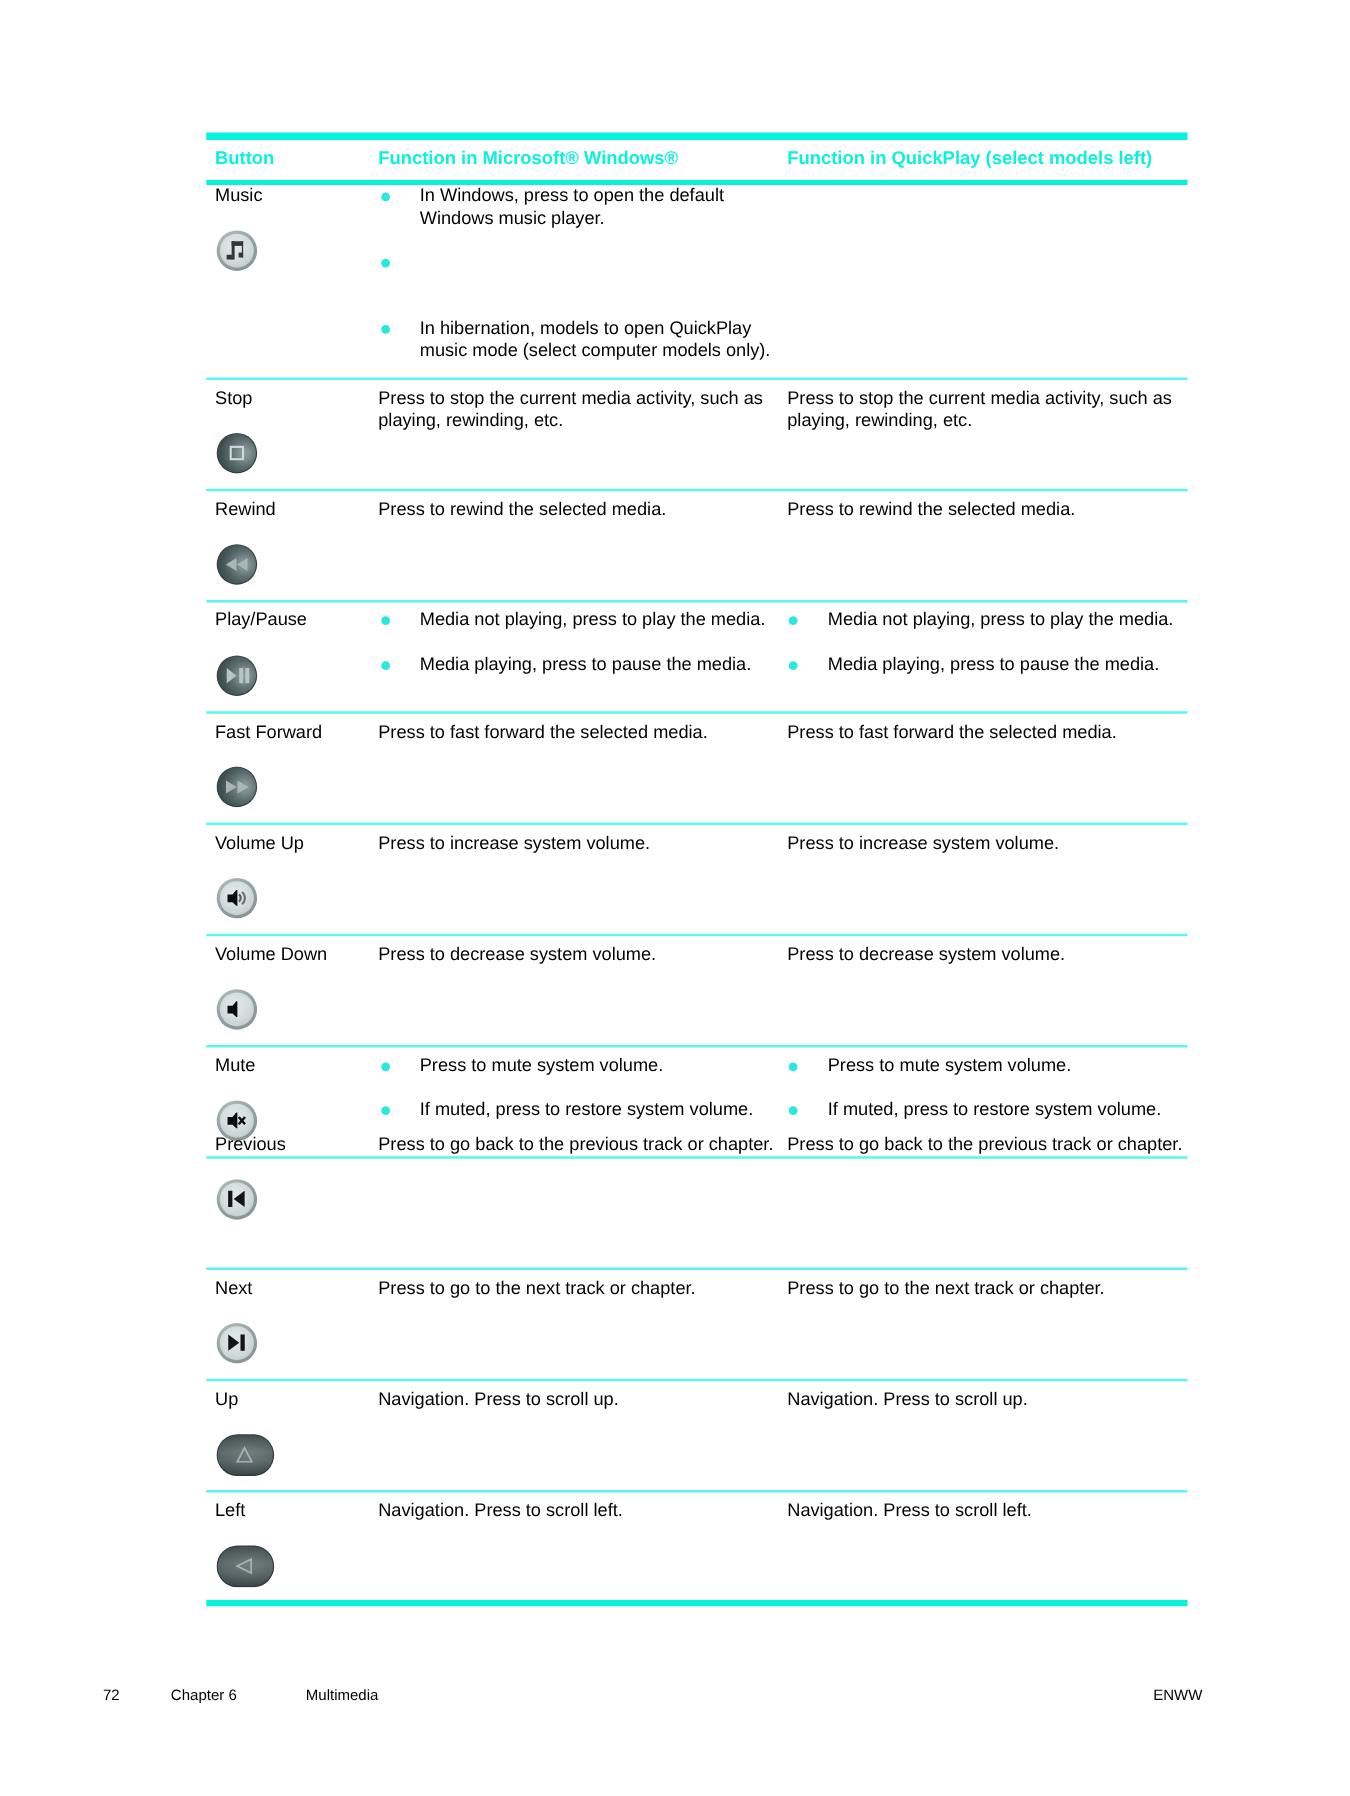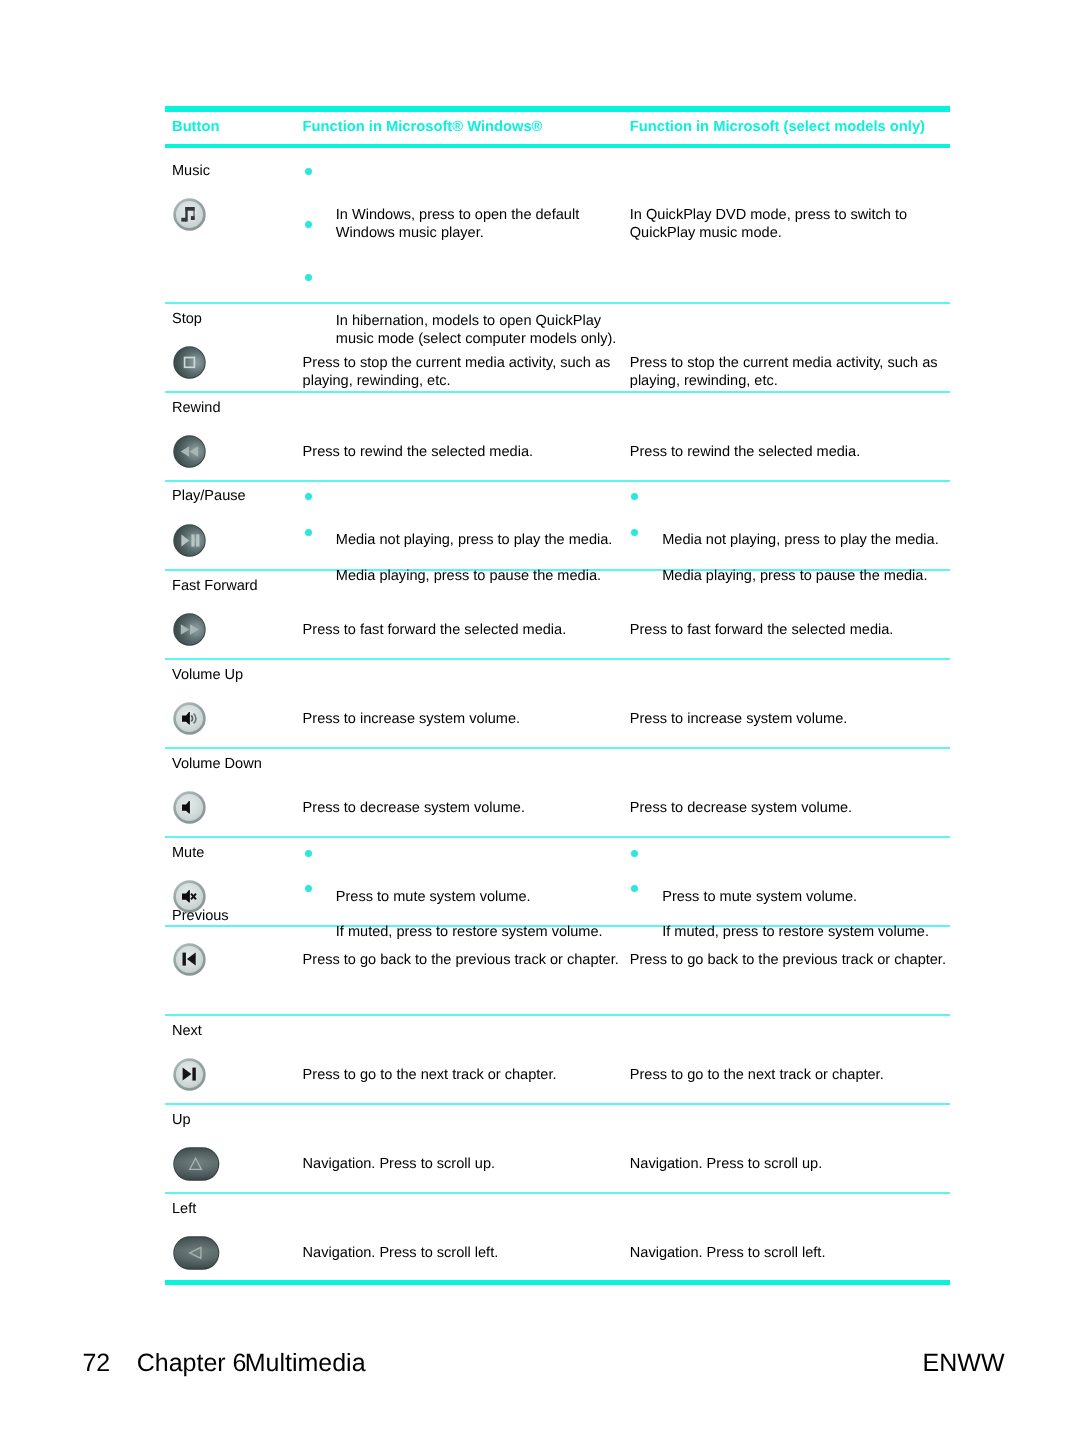--- a/index.html
+++ b/index.html
@@ -10,28 +10,28 @@
 
   .rule{position:absolute;left:0;width:785px;background:#08f2dc;}
   .rule.thin{background:#5cf5f2;height:2.4px;}
   .rule.top{height:6px;top:106px;}
   .rule.head{height:5px;top:144px;}
   .rule.bottom{height:6px;top:1280px;}
 
   .hdrcell{position:absolute;font-size:14.72px;font-weight:bold;color:#0df0dc;white-space:pre;}
 
   .cellname{position:absolute;font-size:14.55px;color:#000;white-space:pre;}
-  .ptext{position:absolute;font-size:14.55px;color:#000;white-space:pre;line-height:17.9px;margin-top:44px;}
+  .ptext{position:absolute;font-size:14.55px;color:#000;white-space:pre;line-height:17.9px;}
   .ln{display:block;}
   .bul{position:absolute;width:7px;height:7px;border-radius:50%;background:#2ae8e0;}
   .ico{position:absolute;}
   .row{position:absolute;left:0;width:785px;}
 
   .footer{position:absolute;left:0;top:0;width:1080px;}
-  .fitem{position:absolute;font-size:25px;white-space:pre;}
+  .fitem{position:absolute;font-size:12px;white-space:pre;}
 </style>
 </head>
 <body>
 
 <div class="page">
 <div class="table">
 <div class="rule top" style="top:105.6px;height:6.5px"></div>
 <div class="rule head" style="top:143.9px;height:4.4px"></div>
 <div class="rule bottom" style="top:1279.6px;height:5.6px"></div>
 <div class="rule thin" style="top:301.9px"></div>
@@ -40,22 +40,22 @@
 <div class="rule thin" style="top:568.8px"></div>
 <div class="rule thin" style="top:657.8px"></div>
 <div class="rule thin" style="top:746.8px"></div>
 <div class="rule thin" style="top:835.8px"></div>
 <div class="rule thin" style="top:924.8px"></div>
 <div class="rule thin" style="top:1013.8px"></div>
 <div class="rule thin" style="top:1102.8px"></div>
 <div class="rule thin" style="top:1191.8px"></div>
 <div class="hdrcell" style="left:7.0px;top:118.6px">Button</div>
 <div class="hdrcell" style="left:137.6px;top:118.6px">Function in Microsoft® Windows®</div>
-<div class="hdrcell" style="left:464.8px;top:118.6px">Function in Microsoft (select models only)</div>
-<div class="row" style="top:156px;height:110px">
+<div class="hdrcell" style="left:464.8px;top:118.6px">Function in QuickPlay (select models left)</div>
+<div class="row" style="top:142px;height:110px">
         <div class="cellname" style="left:7.0px;top:6.6px">Music</div>
         <svg class="ico" width="33" height="33" viewBox="0 0 33 33" style="left:7.6px;top:42.3px">
           <defs>
             <radialGradient id="gl0" cx="44%" cy="38%" r="66%">
 <stop offset="0%" stop-color="#e2e9e8"></stop>
               <stop offset="50%" stop-color="#d8e0df"></stop>
               <stop offset="85%" stop-color="#cbd4d3"></stop>
               <stop offset="100%" stop-color="#bcc7c6"></stop>
             </radialGradient>
 <linearGradient id="glr0" x1="0.22" y1="0.04" x2="0.76" y2="0.96">
@@ -72,21 +72,20 @@
             <rect x="20.5" y="9.0" width="1.0" height="13.0"></rect>
             <rect x="8.3" y="19.8" width="5.0" height="3.8"></rect>
             <rect x="17.9" y="18.1" width="3.6" height="3.9"></rect>
           </g>
         </svg>
         <div class="bul" style="left:139.7px;top:11.6px"></div>
         <div class="ptext" style="left:170.8px;top:6.6px"><span class="ln">In Windows, press to open the default</span><span class="ln">Windows music player.</span></div>
         <div class="bul" style="left:139.7px;top:64.7px"></div>
         <div class="bul" style="left:139.7px;top:117.8px"></div>
         <div class="ptext" style="left:170.8px;top:112.8px"><span class="ln">In hibernation, models to open QuickPlay</span><span class="ln">music mode (select computer models only).</span></div>
-        <div class="ptext" style="left:464.8px;top:6.6px"><span class="ln">In QuickPlay DVD mode, press to switch to</span><span class="ln">QuickPlay music mode.</span></div>
       </div>
 <div class="row" style="top:304.1px;height:86.7px">
         <div class="cellname" style="left:7.0px;top:6.6px">Stop</div>
         <svg class="ico" width="33" height="33" viewBox="0 0 33 33" style="left:7.6px;top:42.3px">
           <defs>
             <radialGradient id="gd1" cx="70%" cy="50%" r="64%">
 <stop offset="0%" stop-color="#8b9d9d"></stop>
               <stop offset="24%" stop-color="#7c8e8e"></stop>
               <stop offset="56%" stop-color="#5b6d6f"></stop>
               <stop offset="100%" stop-color="#3e4d4e"></stop>

